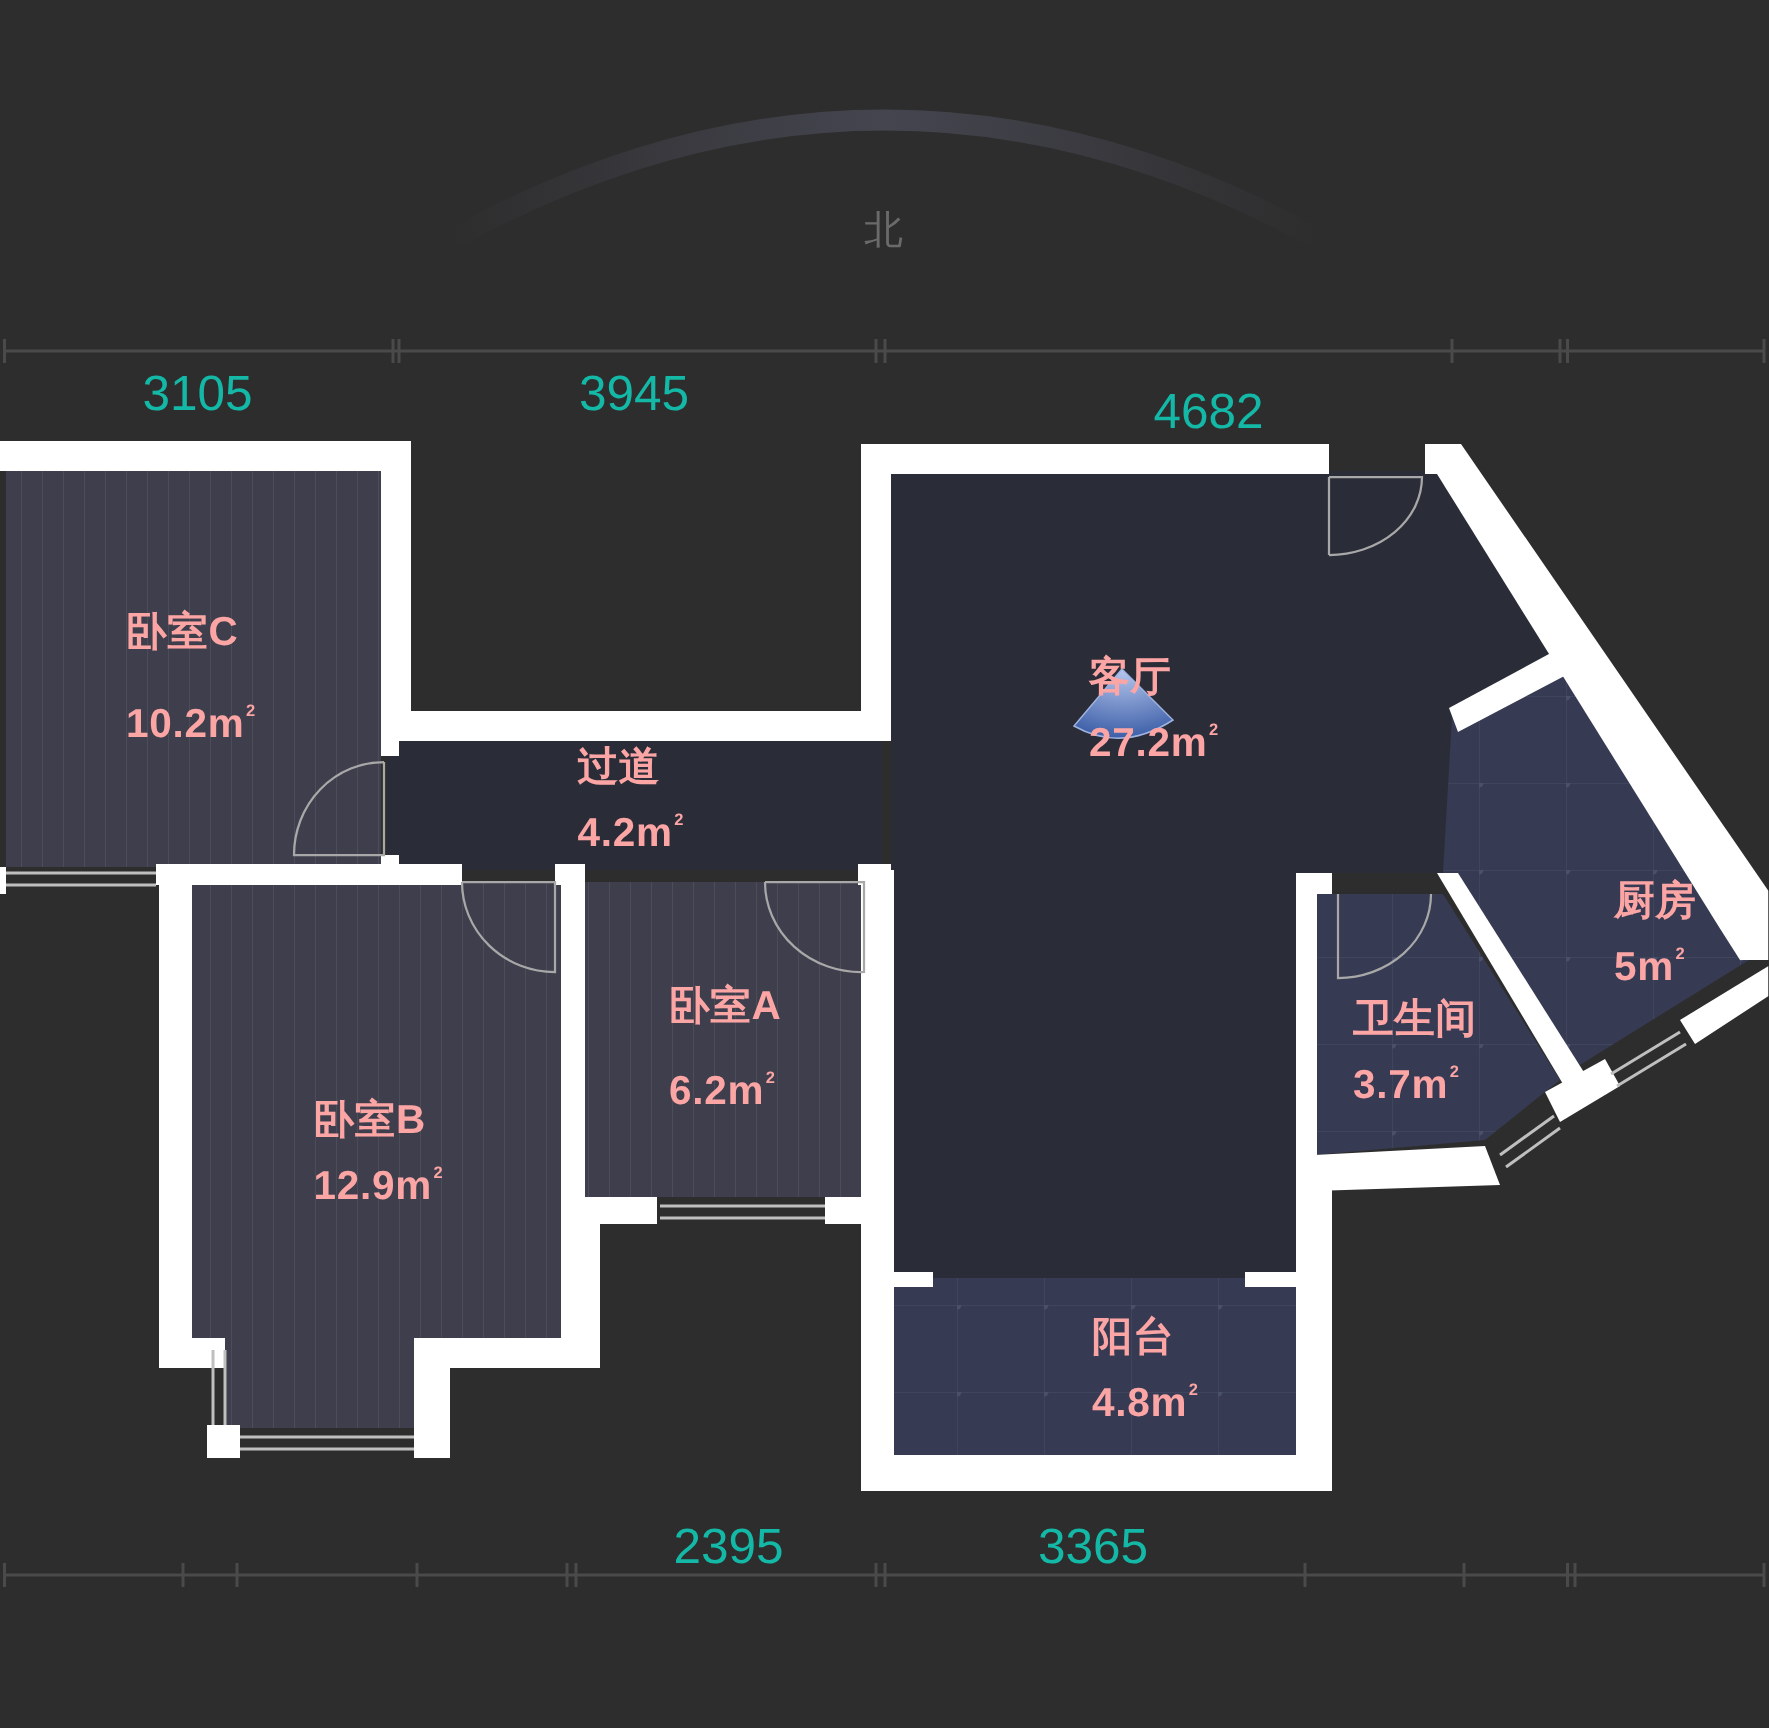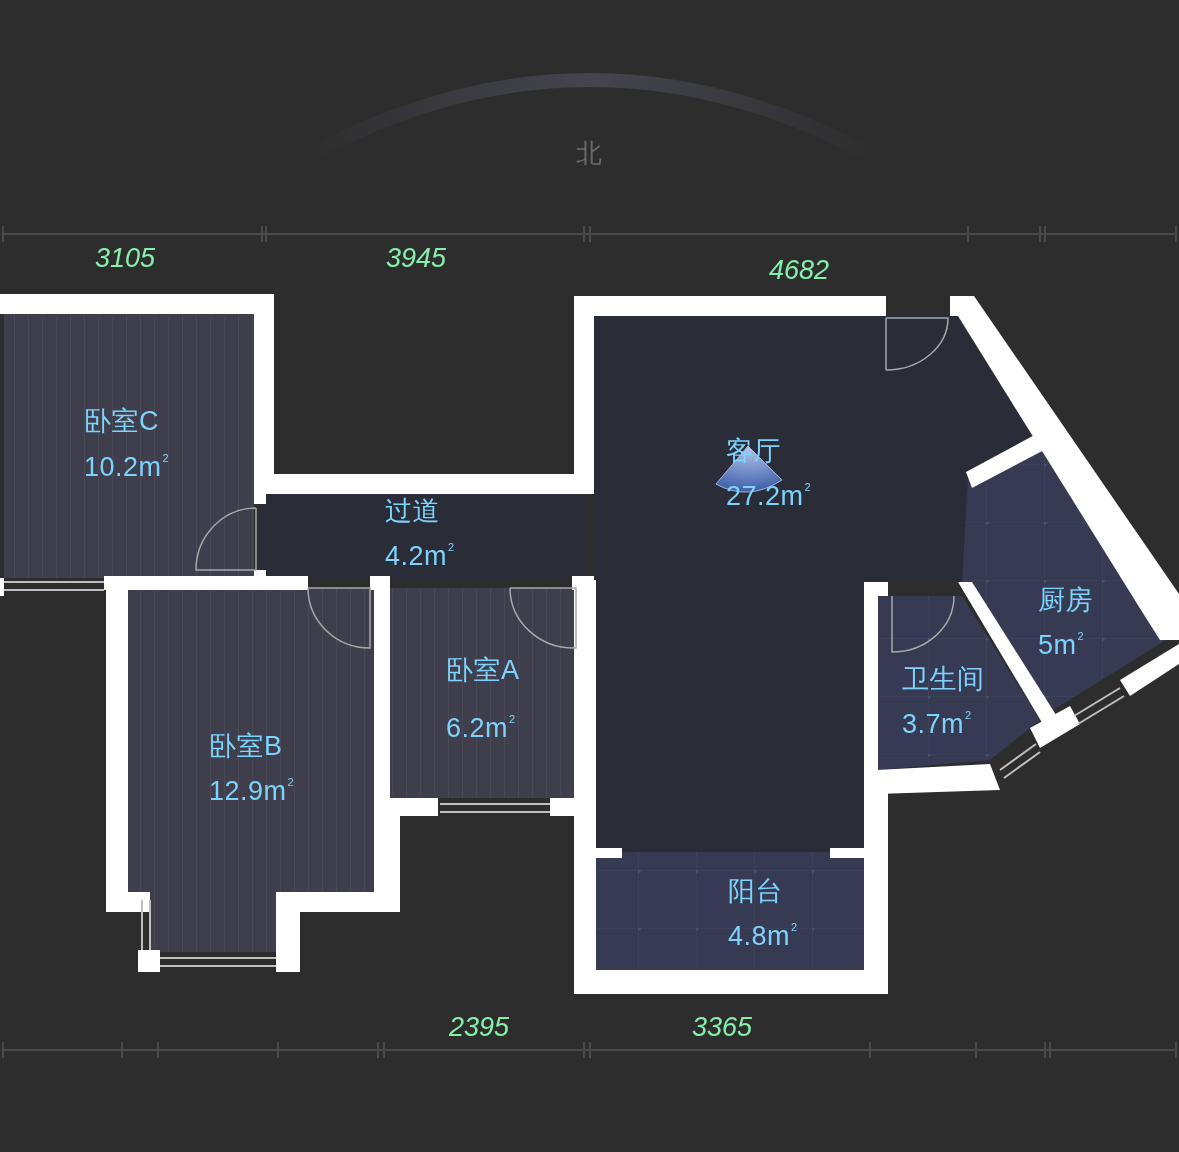--- a/index.html
+++ b/index.html
@@ -1,20 +1,20 @@
 <!DOCTYPE html>
 <html><head>
 <meta charset="utf-8">
 <style>
   html,body{margin:0;padding:0;background:#2d2d2d;}
   body{width:1179px;height:1152px;position:relative;overflow:hidden;font-family:"Liberation Sans","DejaVu Sans",sans-serif;}
   svg{position:absolute;left:0;top:0;}
-  .lbl{position:absolute;color:#7dd3fc;font-size:27px;line-height:1;white-space:nowrap;letter-spacing:0.5px;}
+  .lbl{position:absolute;color:#fca5a5;font-size:27px;line-height:1;white-space:nowrap;letter-spacing:0.5px;font-weight:bold;}
   .lbl .area sup{font-size:11px;vertical-align:14px;margin-left:1px;}
-  .dim{position:absolute;color:#86efac;font-size:27px;line-height:1;font-style:italic;}
+  .dim{position:absolute;color:#14b8a6;font-size:33px;line-height:1;}
   .north{position:absolute;color:#6a6a6a;font-size:26px;line-height:1;}
 </style>
 </head>
 <body>
 
 <svg width="1179" height="1152" viewBox="0 0 1179 1152">
   <defs>
     <pattern id="wood" width="14" height="40" patternUnits="userSpaceOnUse">
       <rect width="14" height="40" fill="#3e3e4c"></rect>
       <line x1="0" y1="0" x2="0" y2="40" stroke="#52525f" stroke-width="1"></line>
@@ -156,31 +156,31 @@
 <div class="north" style="left:576px;top:140px;">北</div>
 
 <div class="dim" style="left:95px;top:245px;">3105</div>
 <div class="dim" style="left:386px;top:245px;">3945</div>
 <div class="dim" style="left:744px;top:257px;margin-left:25px;">4682</div>
 <div class="dim" style="left:449px;top:1014px;">2395</div>
 <div class="dim" style="left:692px;top:1014px;">3365</div>
 
 <div class="lbl" style="left:84px;top:408px;">
   <div>卧室C</div>
-  <div class="area" style="margin-top:18px;text-align:right;"><span>10.2m</span><sup>2</sup></div>
+  <div class="area" style="margin-top:34px;text-align:right;"><span>10.2m</span><sup>2</sup></div>
 </div>
 <div class="lbl" style="left:385px;top:498px;">
   <div>过道</div>
   <div class="area" style="margin-top:17px;"><span>4.2m</span><sup>2</sup></div>
 </div>
 <div class="lbl" style="left:706px;top:438px;margin-left:20px;">
   <div>客厅</div>
   <div class="area" style="margin-top:17px;"><span>27.2m</span><sup>2</sup></div>
 </div>
-<div class="lbl" style="left:1038px;top:587px;">
+<div class="lbl" style="left:1076px;top:587px;">
   <div>厨房</div>
   <div class="area" style="margin-top:17px;"><span>5m</span><sup>2</sup></div>
 </div>
 <div class="lbl" style="left:902px;top:666px;">
   <div>卫生间</div>
   <div class="area" style="margin-top:17px;"><span>3.7m</span><sup>2</sup></div>
 </div>
 <div class="lbl" style="left:446px;top:657px;">
   <div>卧室A</div>
   <div class="area" style="margin-top:30px;"><span>6.2m</span><sup>2</sup></div>

